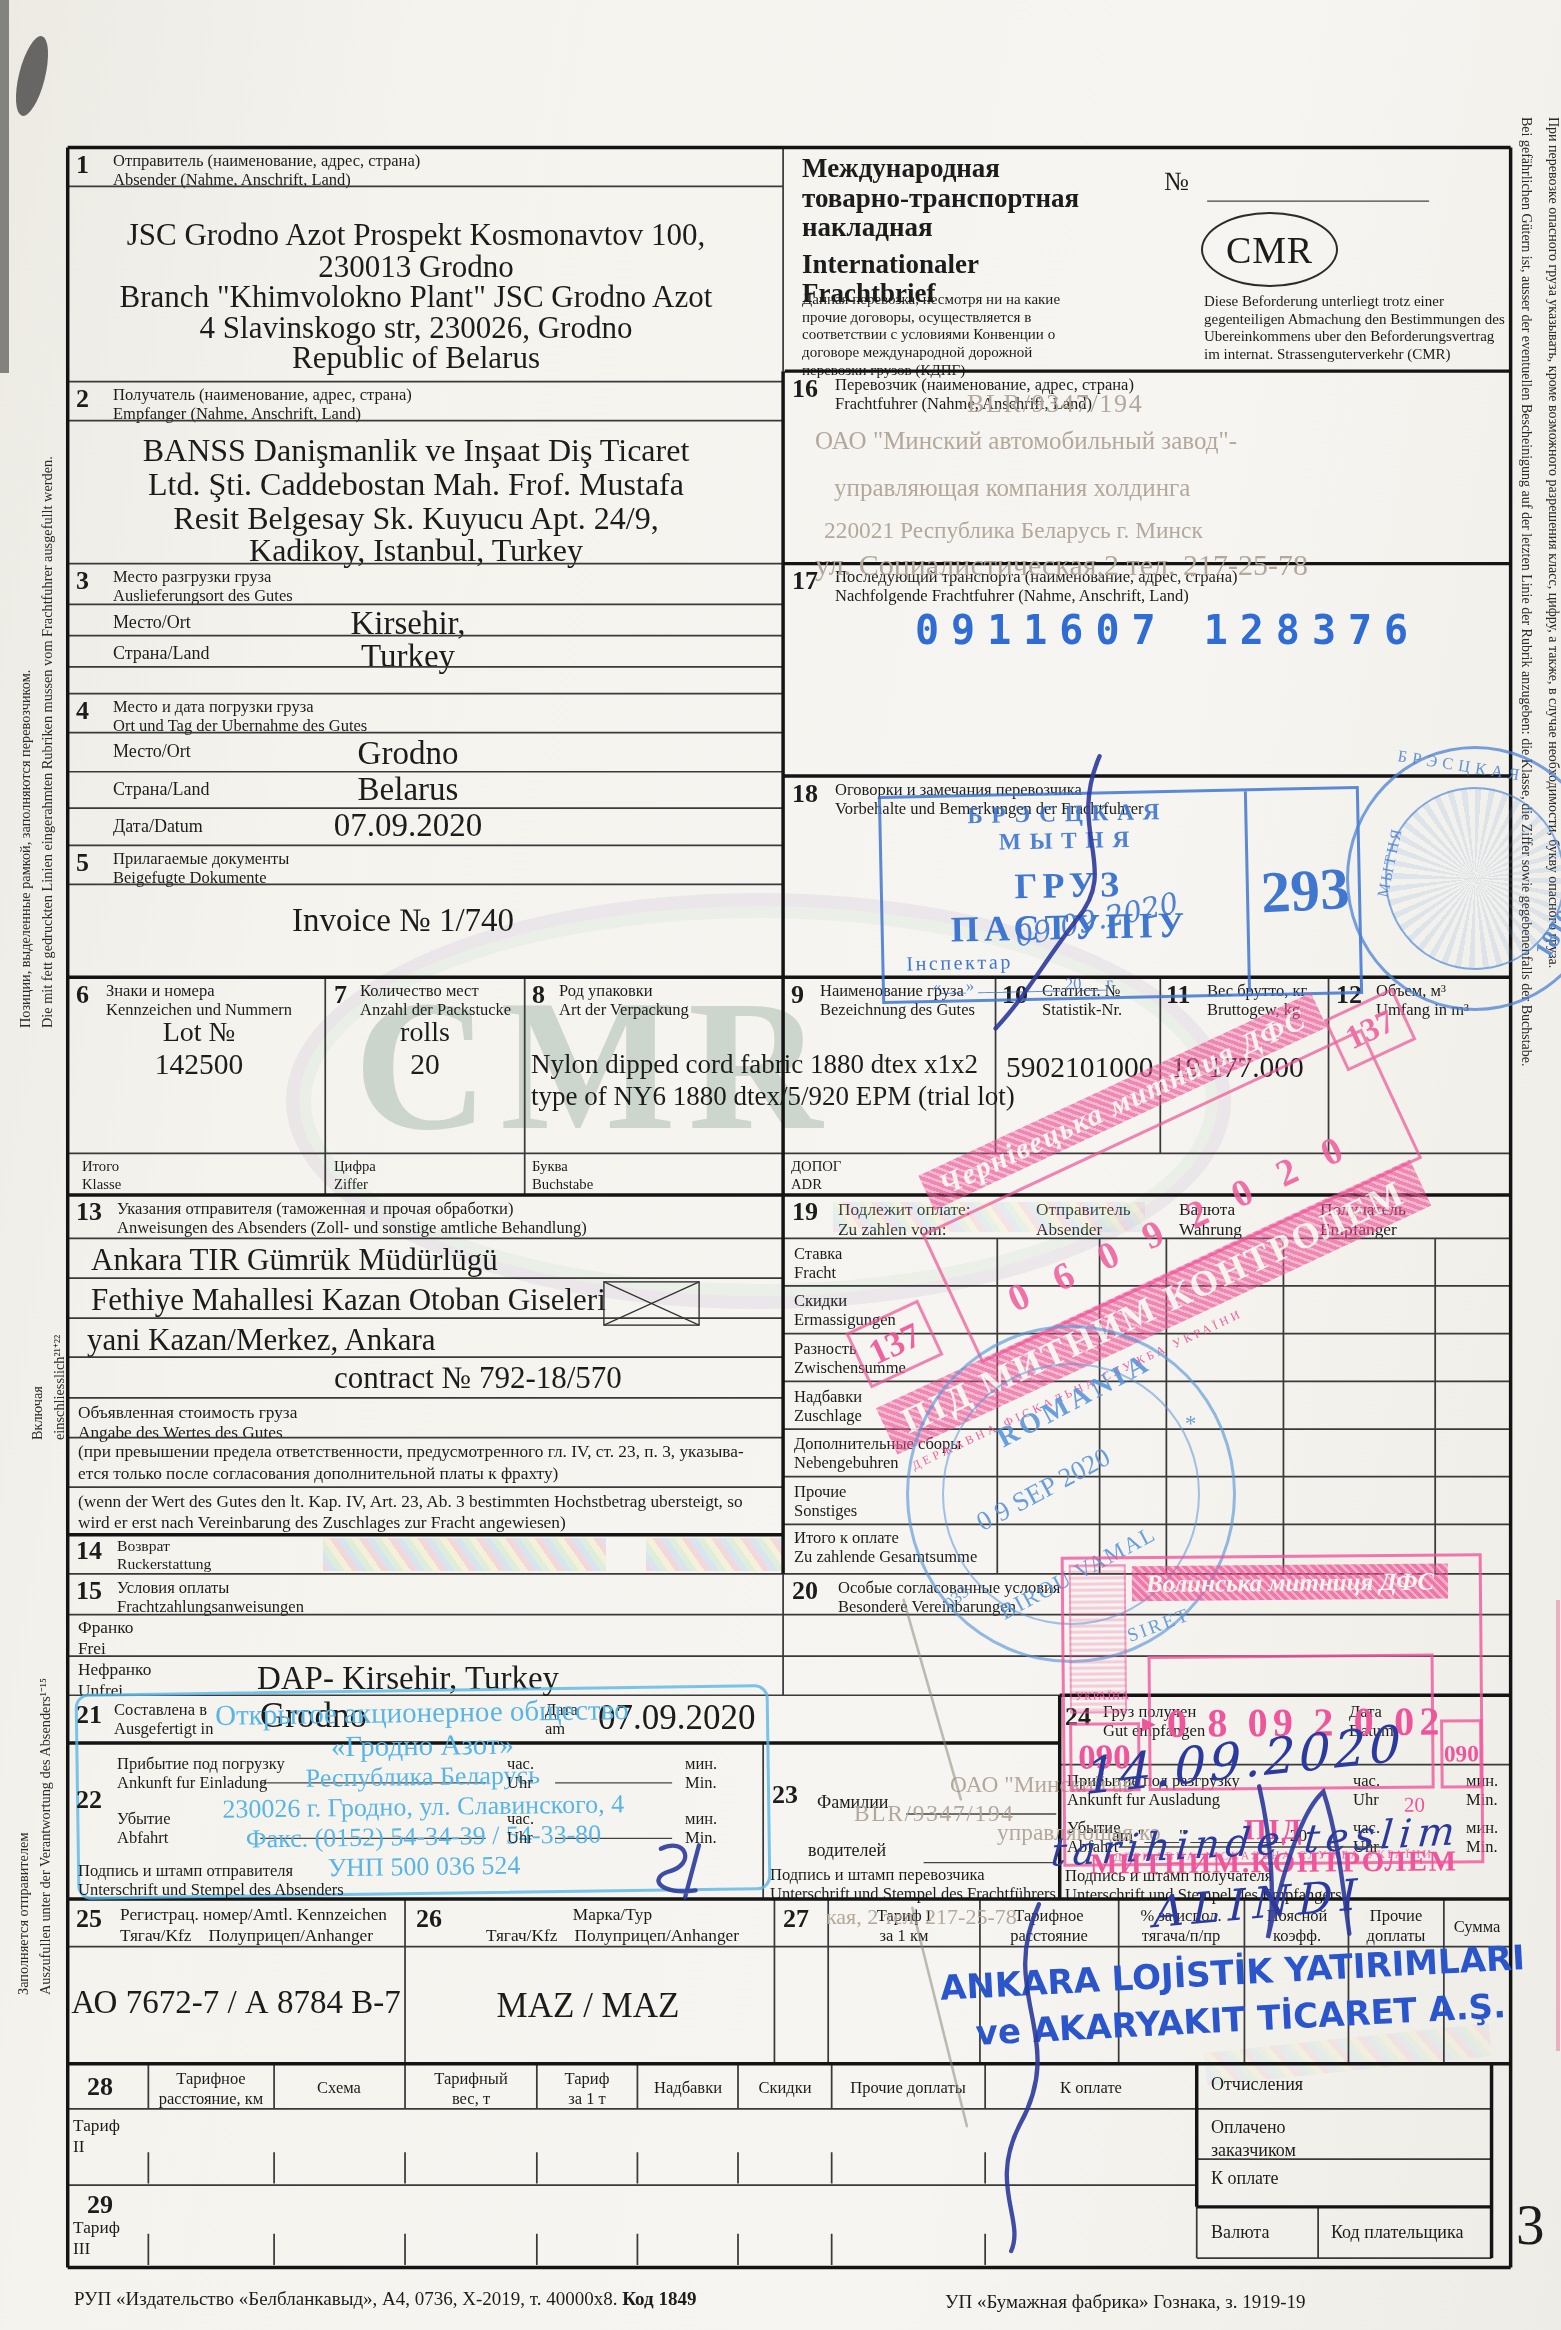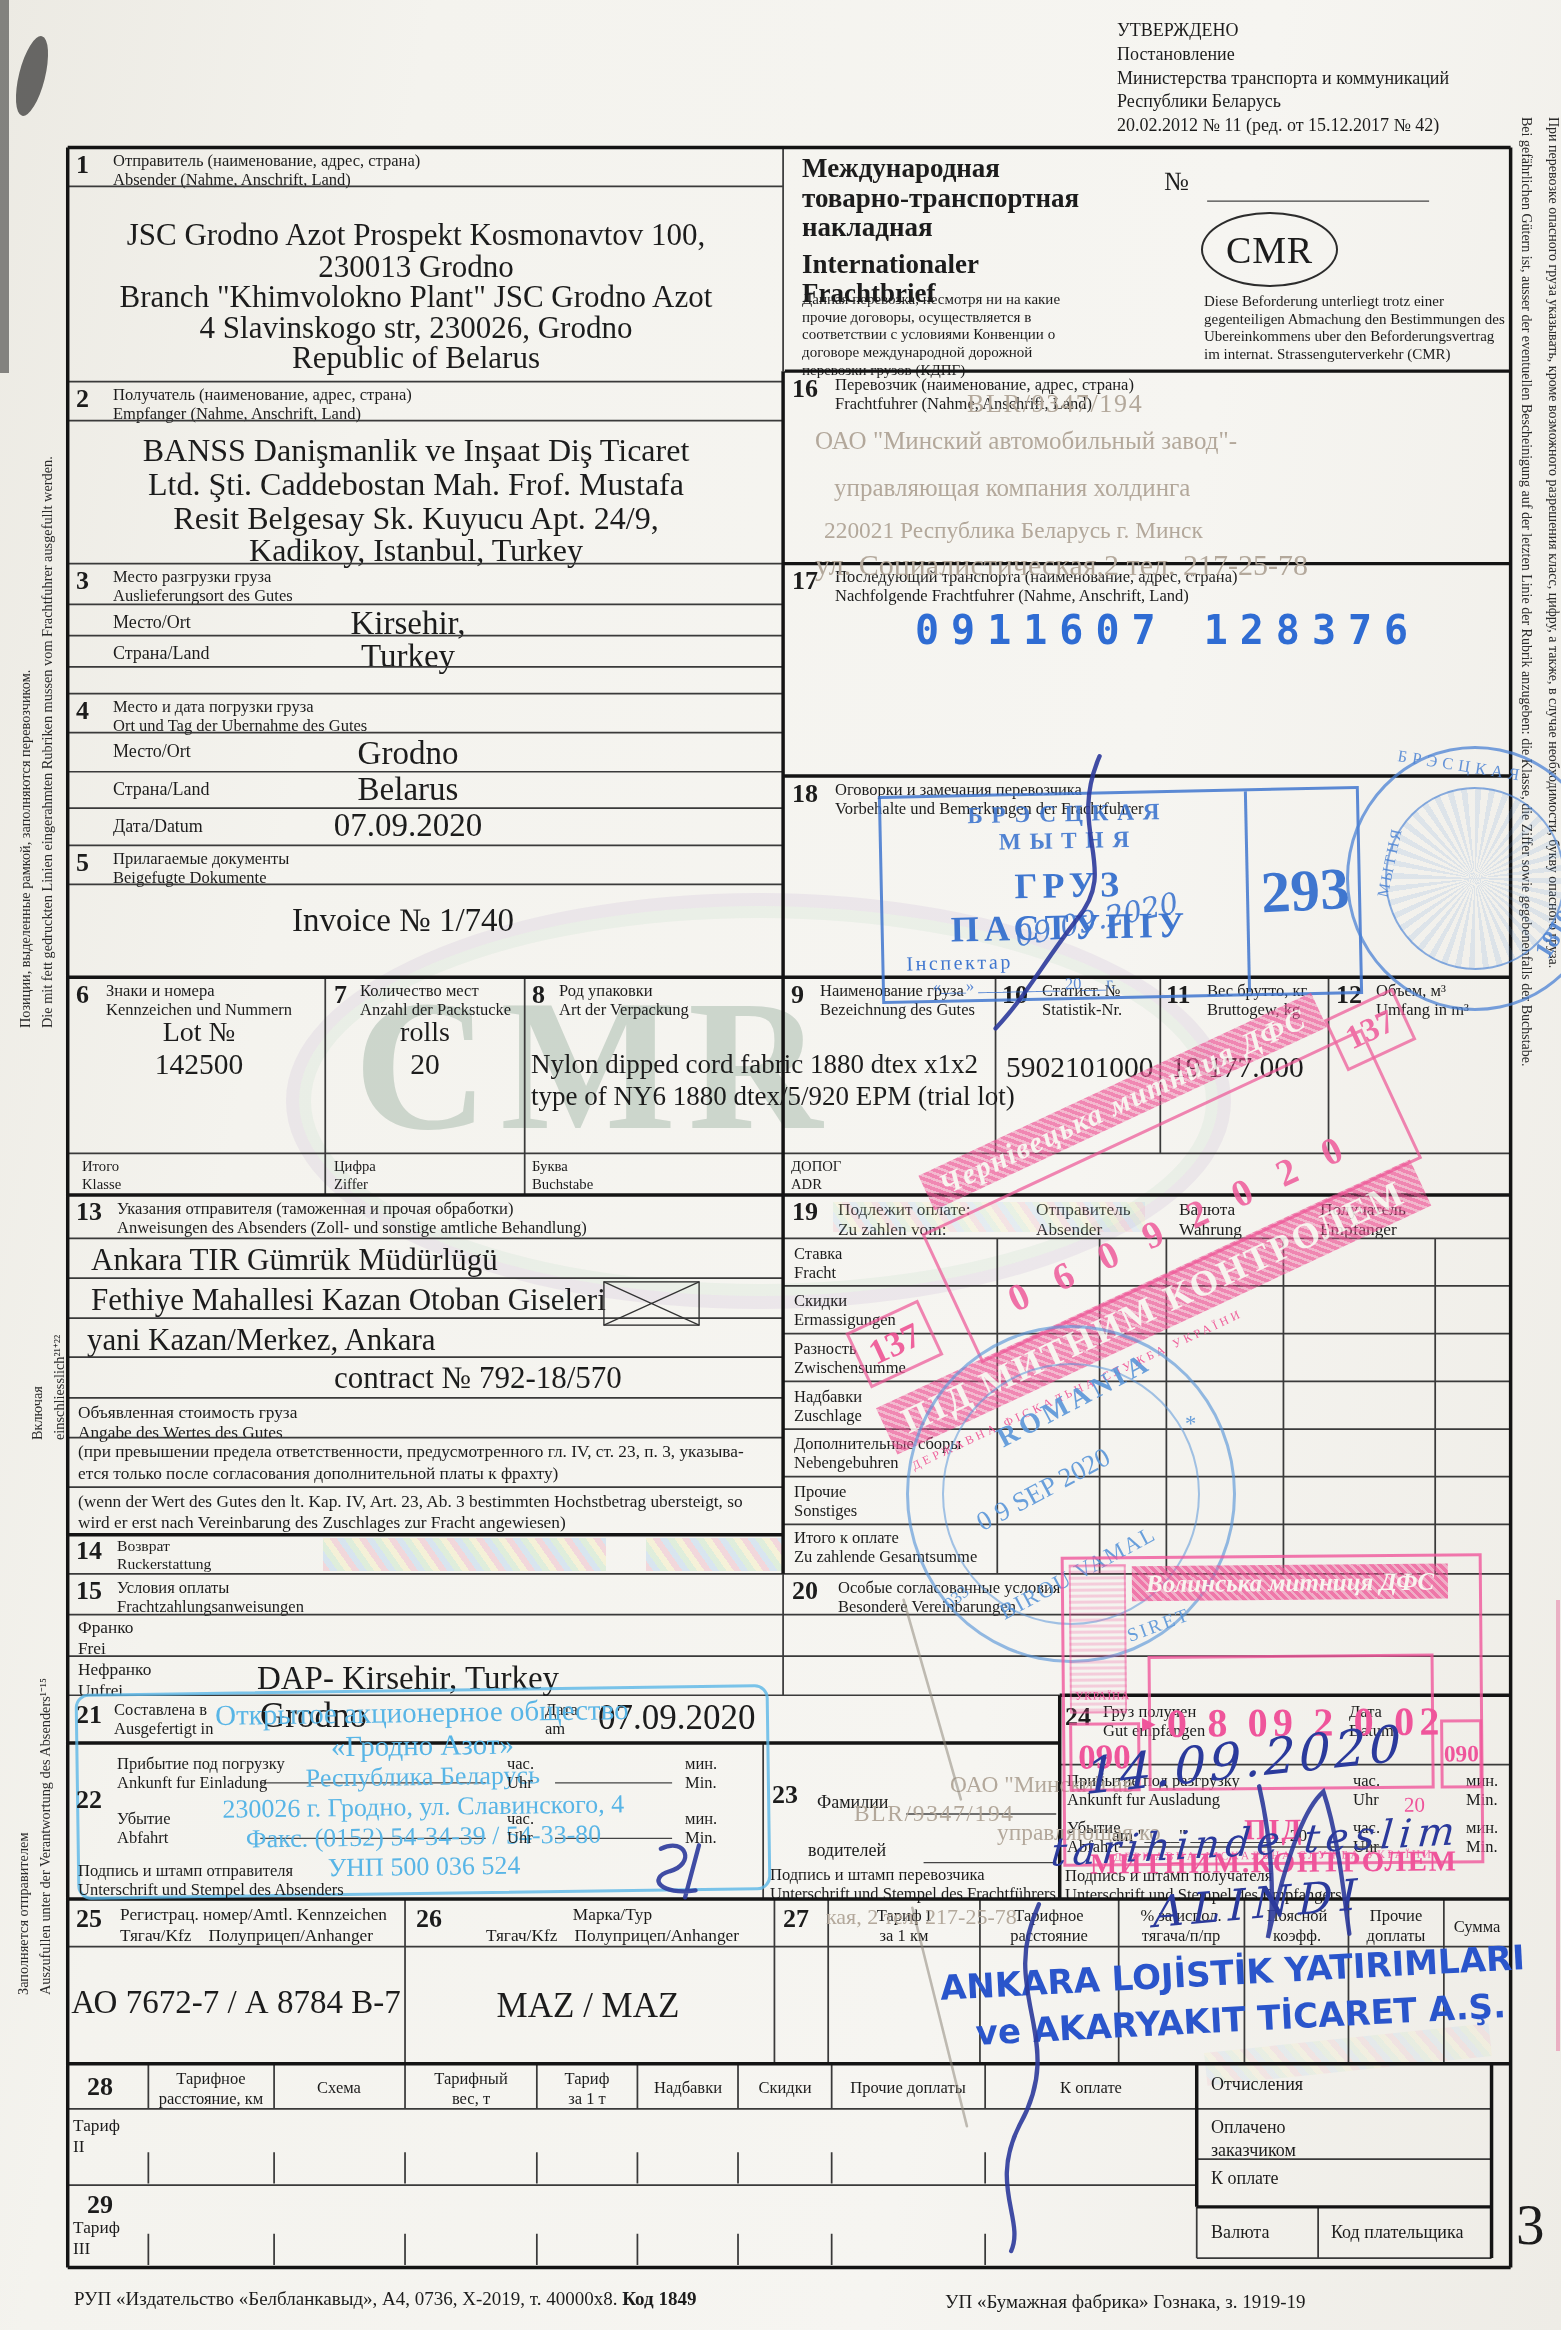--- a/index.html
+++ b/index.html
@@ -57,27 +57,20 @@
       M1392 232H1648 M1045 2092H1218 M1065 2148H1218
       M300 2056H560 M640 2056H775 M300 2120H560 M640 2120H775 M1290 2130H1600"></path>
     <path fill="none" stroke="#141414" stroke-width="4" d="
       M78 170H1742 M78 1127H1742 M78 1378H1742 M78 2190H1742 M78 2380H1742 M78 2615H1742
       M905 428H1742 M905 650H1742 M905 895H1742 M78 1770H905 M78 2010H1222 M1222 1955H1742
       M1380 2545H1720
       M78 170V2615 M1742 170V2615 M903 428V1815
       M1222 1955V2190 M1380 2380V2545 M1720 2380V2604"></path>
   </svg>
 
-  <div class="a sm" style="left:1117px;top:19px;font-size:18px;line-height:1.32">
-    <div>УТВЕРЖДЕНО</div>
-    <div>Постановление</div>
-    <div>Министерства транспорта и коммуникаций</div>
-    <div>Республики Беларусь</div>
-    <div>20.02.2012 № 11 (ред. от 15.12.2017 № 42)</div>
-  </div>
 
   <div class="a" style="left:802px;top:154px;font-size:27px;font-weight:700;line-height:1.1">
     <div>Международная</div>
     <div>товарно-транспортная</div>
     <div>накладная</div>
   </div>
   <div class="a" style="left:802px;top:250px;font-size:27px;font-weight:700;line-height:1.08">
     <div>Internationaler</div>
     <div>Frachtbrief</div>
   </div>

